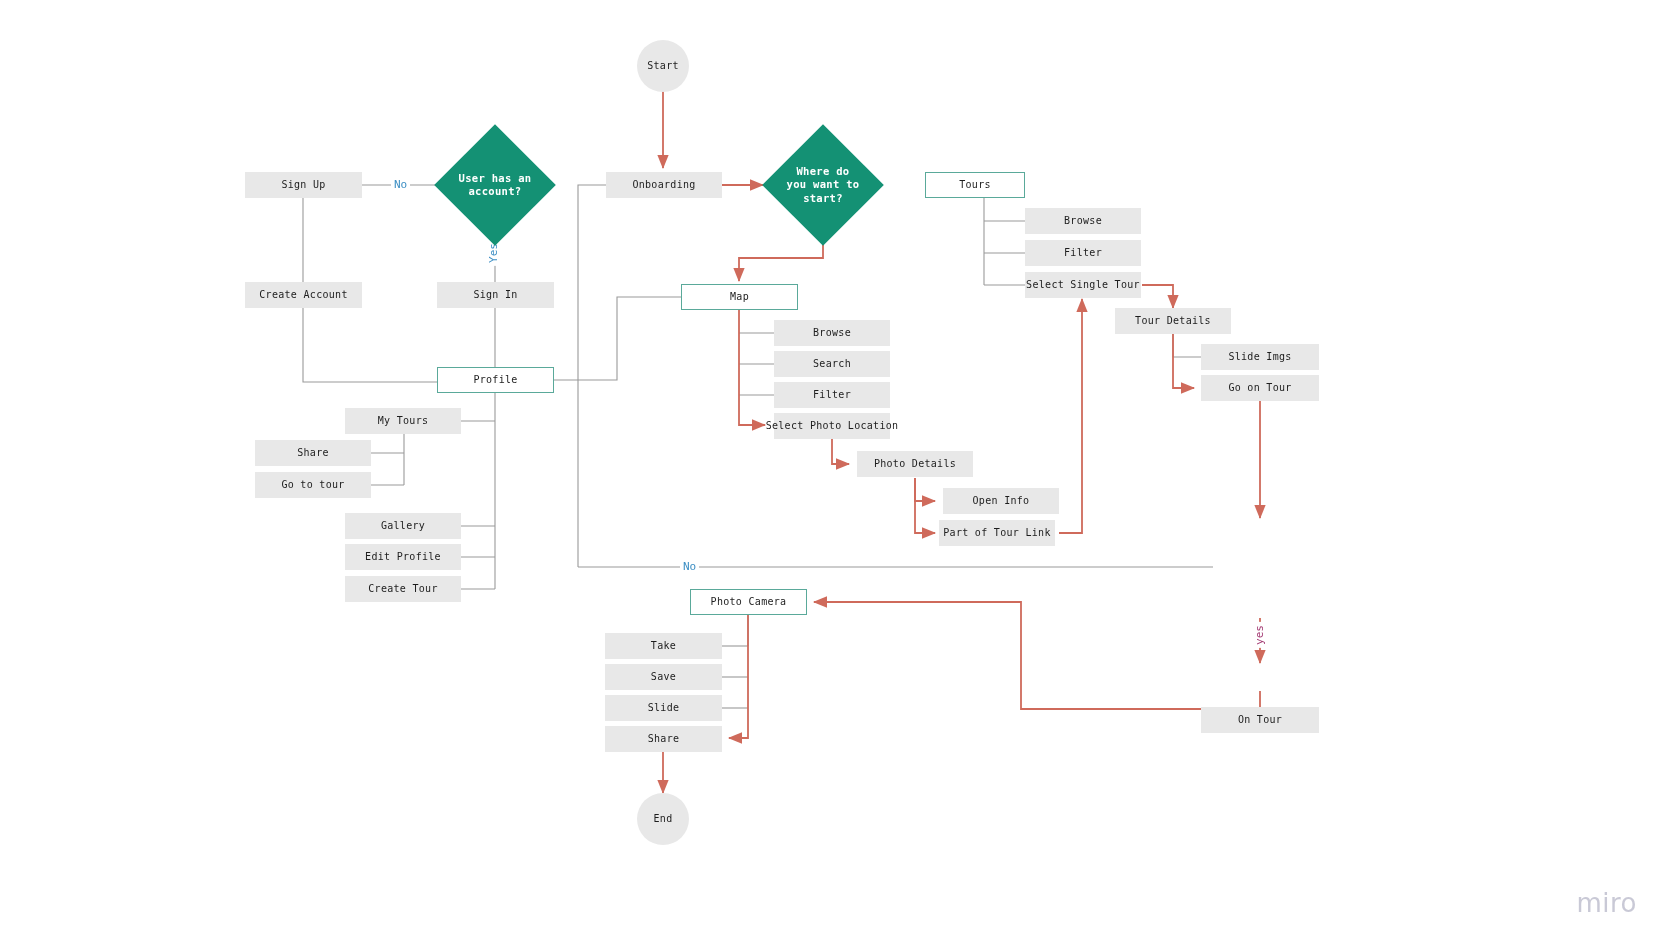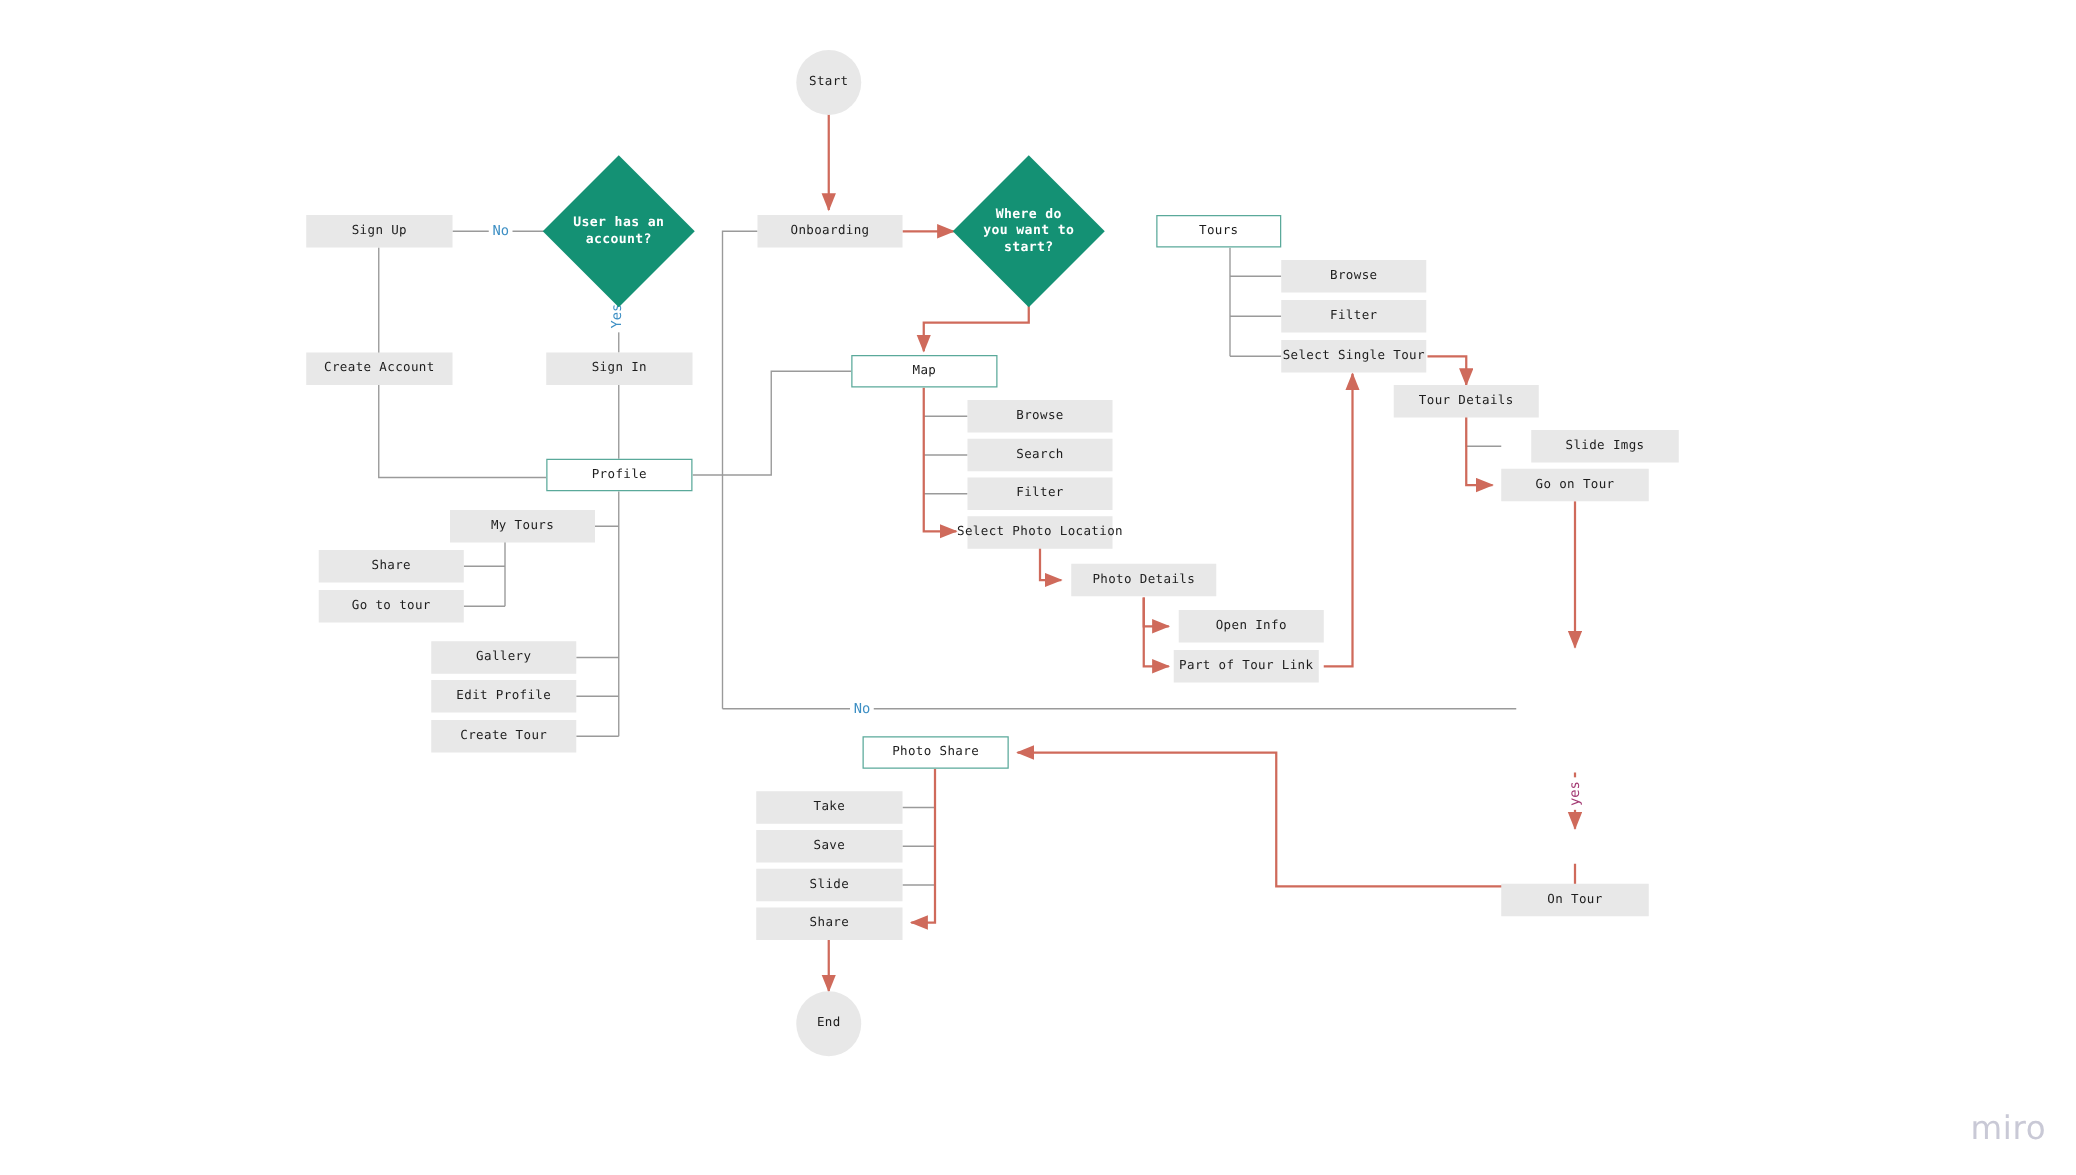--- a/index.html
+++ b/index.html
@@ -224,21 +224,21 @@
   </div>
 
   <div class="node process" style="left:606px; top:172px; width:116px; height:26px;">
     <span>Onboarding</span>
   </div>
 
   <div class="node screen" style="left:437px; top:367px; width:117px; height:26px;">
     <span>Profile</span>
   </div>
 
-  <div class="node process" style="left:360px; top:408px; width:116px; height:26px;">
+  <div class="node process" style="left:345px; top:408px; width:116px; height:26px;">
     <span>My Tours</span>
   </div>
 
   <div class="node process" style="left:255px; top:440px; width:116px; height:26px;">
     <span>Share</span>
   </div>
 
   <div class="node process" style="left:255px; top:472px; width:116px; height:26px;">
     <span>Go to tour</span>
   </div>
@@ -300,34 +300,34 @@
   </div>
 
   <div class="node process" style="left:1025px; top:272px; width:116px; height:26px;">
     <span>Select Single Tour</span>
   </div>
 
   <div class="node process" style="left:1115px; top:308px; width:116px; height:26px;">
     <span>Tour Details</span>
   </div>
 
-  <div class="node process" style="left:1201px; top:344px; width:118px; height:26px;margin-left:24px;">
+  <div class="node process" style="left:1201px; top:344px; width:118px; height:26px;">
     <span>Slide Imgs</span>
   </div>
 
   <div class="node process" style="left:1201px; top:375px; width:118px; height:26px;">
     <span>Go on Tour</span>
   </div>
 
   <div class="node process" style="left:1201px; top:665px; width:118px; height:26px;margin-top:42px;">
     <span>On Tour</span>
   </div>
 
   <div class="node screen" style="left:690px; top:589px; width:117px; height:26px;">
-    <span>Photo Share</span>
+    <span>Photo Camera</span>
   </div>
 
   <div class="node process" style="left:605px; top:633px; width:117px; height:26px;">
     <span>Take</span>
   </div>
 
   <div class="node process" style="left:605px; top:664px; width:117px; height:26px;">
     <span>Save</span>
   </div>
 

